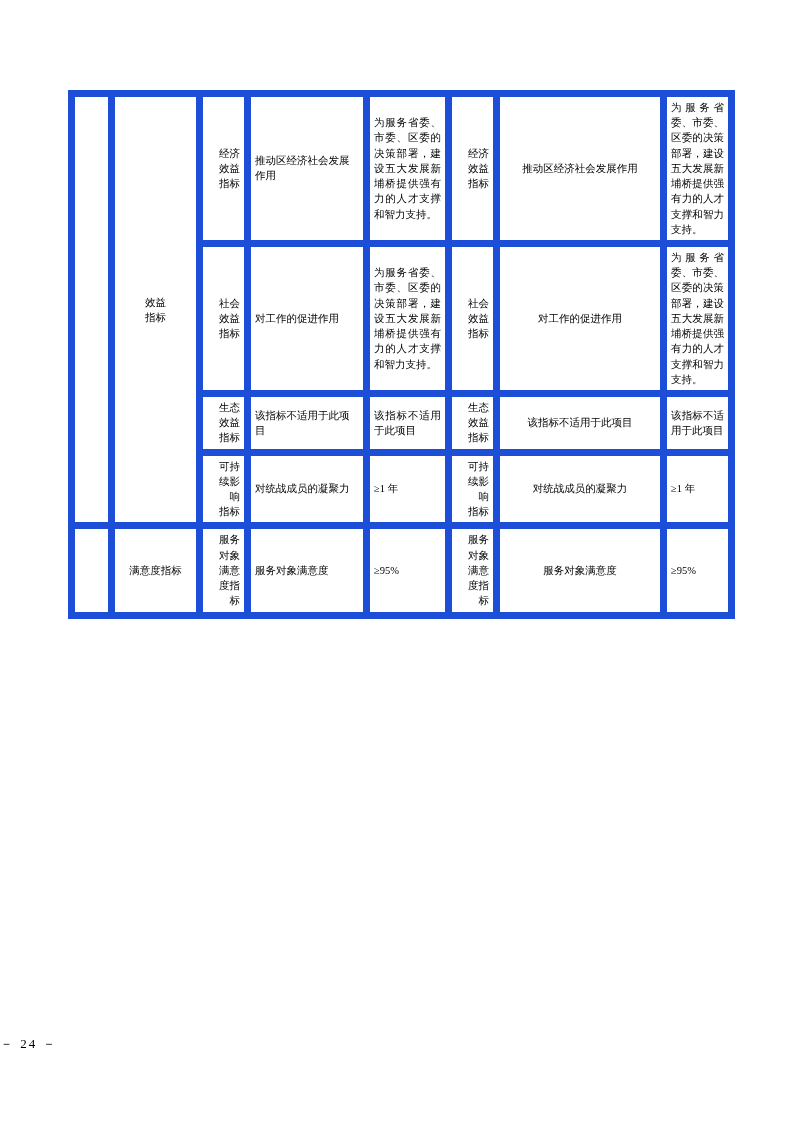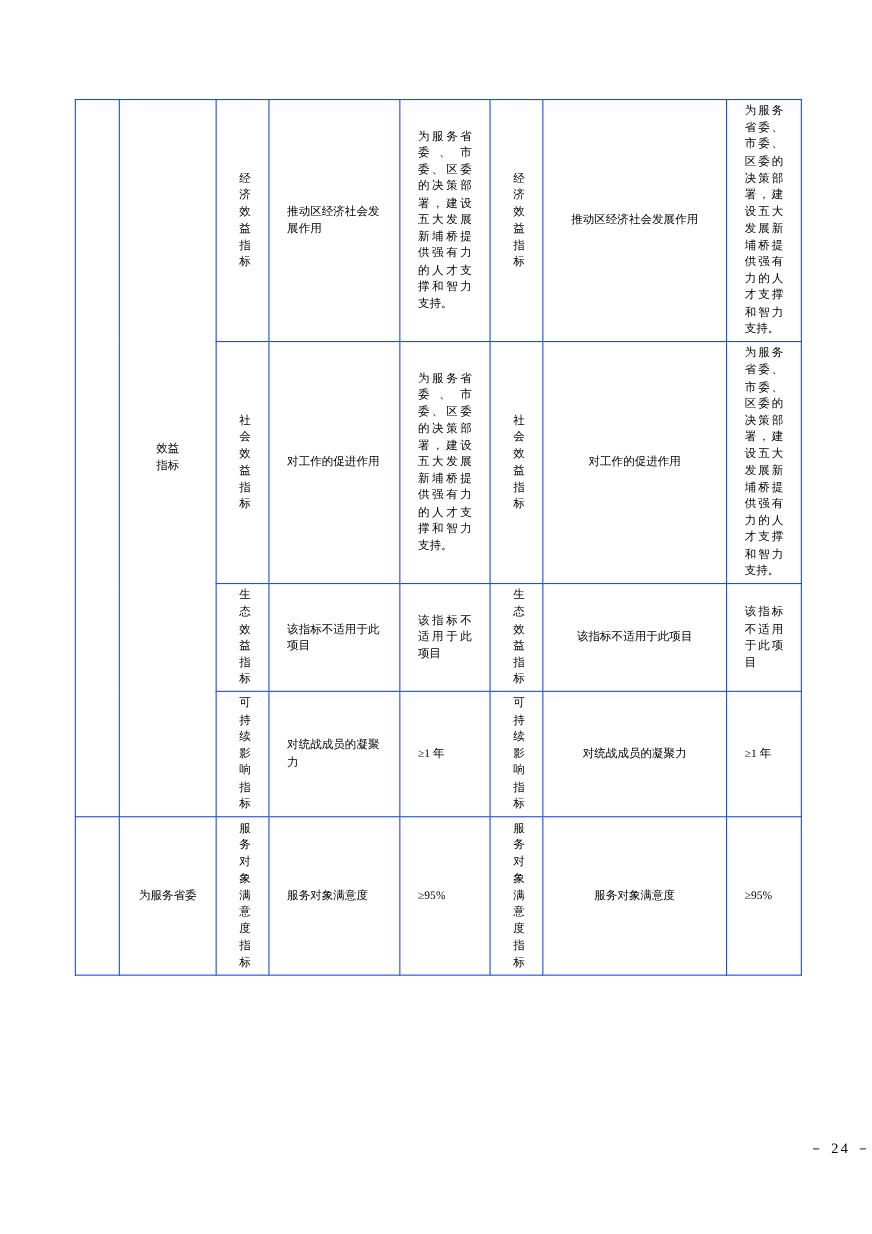--- a/index.html
+++ b/index.html
@@ -26,23 +26,23 @@
     left: 68px;
     top: 90px;
     width: 660px;
   }
   table.main {
     border-collapse: collapse;
     width: 660px;
     table-layout: fixed;
   }
   table.main td {
-    border: 1px solid #1d4ed8;
+    border: 7px solid #1d4ed8;
     vertical-align: middle;
-    padding: 3px 16px;
+    padding: 3px 4px;
     font-size: 10.5px;
     line-height: 1.45;
     word-break: break-all;
   }
   
   col.c0 { width: 40px; }
   col.c1 { width: 88px; }
   col.c2 { width: 48px; }
   col.c3 { width: 119px; }
   col.c4 { width: 82px; }
@@ -58,21 +58,21 @@
   }
   .just {
     text-align: justify;
     text-justify: inter-ideograph;
   }
   .pagenum {
     position: absolute;
     left: 0;
     top: 1035px;
     width: 793px;
-    text-align: right;
+    text-align: left;
     font-size: 13px;
     font-family: "Liberation Serif", "DejaVu Serif", serif;
     letter-spacing: 2px;
   }
 </style>
 </head>
 <body>
 
 <div class="page">
 
@@ -137,21 +137,21 @@
           <td class="left">≥1 年</td>
           <td class="vnarrow" style="white-space:pre-line;">可持
 续影
 响
 指标</td>
           <td class="center">对统战成员的凝聚力</td>
           <td class="left">≥1 年</td>
         </tr>
         <tr>
           <td class="center"></td>
-          <td class="center">为服务省委</td>
+          <td class="center">满意度指标</td>
           <td class="vnarrow" style="white-space:pre-line;">服务
 对象
 满意
 度指
 标</td>
           <td class="left">服务对象满意度</td>
           <td class="left">≥95%</td>
           <td class="vnarrow" style="white-space:pre-line;">服务
 对象
 满意

